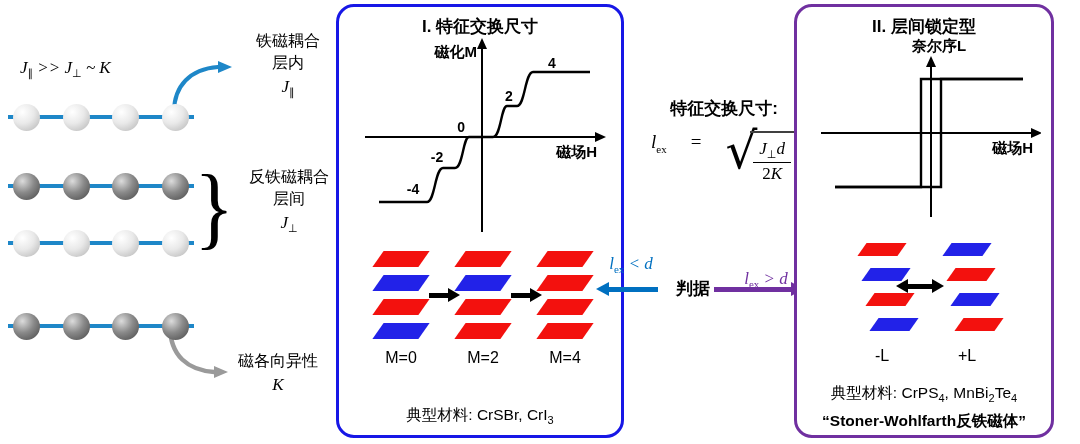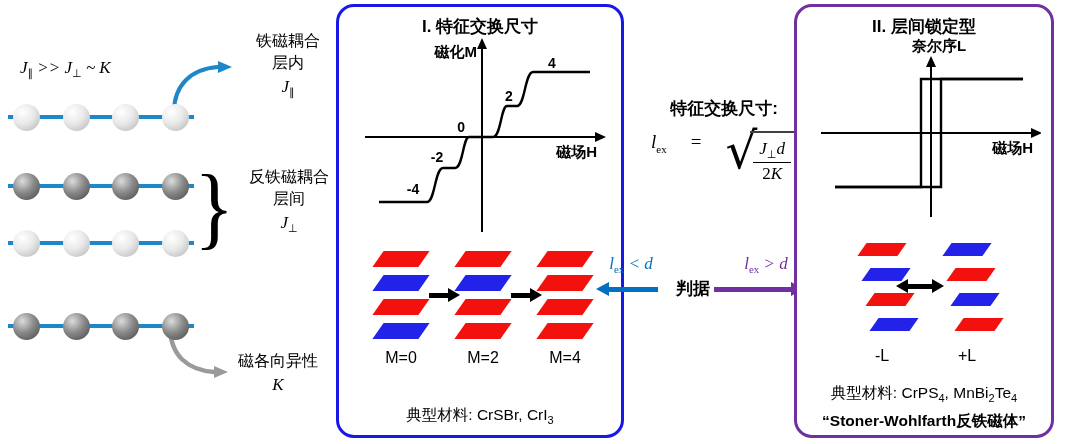--- a/index.html
+++ b/index.html
@@ -57,21 +57,21 @@
   .formula{position:absolute;left:630px;top:131px;width:188px;display:flex;justify-content:center;align-items:flex-start;gap:24px;font-family:"Liberation Serif",serif;font-size:19px;}
   .formula i{font-style:italic;}
   .sqrt{display:inline-flex;align-items:flex-start;}
   .radical{font-size:50px;line-height:40px;margin-right:-7px;font-family:"DejaVu Sans",sans-serif;}
   .rootbox{border-top:2px solid #404040;padding:4px 6px 0 3px;display:inline-block;}
   .frac{display:inline-flex;flex-direction:column;align-items:center;line-height:1.1;font-size:17px;}
   .frac .num{border-bottom:1.6px solid #000;padding:0 6px 2px;}
   .frac .den{padding-top:2px;}
   .cond{position:absolute;text-align:center;font-family:"Liberation Serif",serif;font-style:italic;font-size:17px;}
   .cond.blue-text{color:var(--blue);}
-  .cond.purple-text{color:var(--purple);}
+  .cond.purple-text{color:var(--purple);margin-top:15px;}
   .criterion{position:absolute;left:658px;top:277px;width:52px;text-align:right;font-size:17px;font-weight:bold;}
   .cond-arrow{position:absolute;top:287px;height:4.5px;}
   .cond-arrow.to-left{left:608px;width:50px;background:var(--blue);}
   .cond-arrow.to-left::before{content:'';position:absolute;left:-12px;top:-5px;border-right:13px solid var(--blue);border-top:7px solid transparent;border-bottom:7px solid transparent;}
   .cond-arrow.to-right{left:714px;width:78px;background:var(--purple);}
   .cond-arrow.to-right::after{content:'';position:absolute;right:-12px;top:-5px;border-left:13px solid var(--purple);border-top:7px solid transparent;border-bottom:7px solid transparent;}
 </style>
 </head>
 <body>
 

